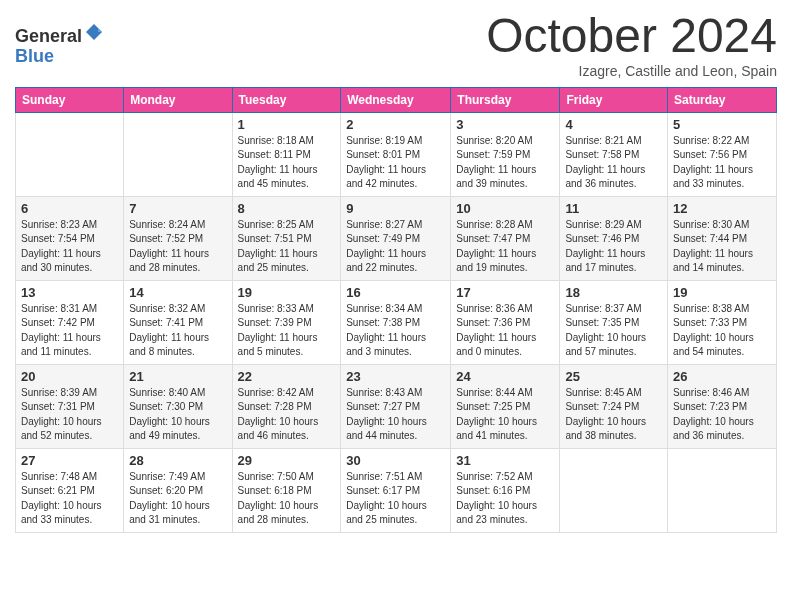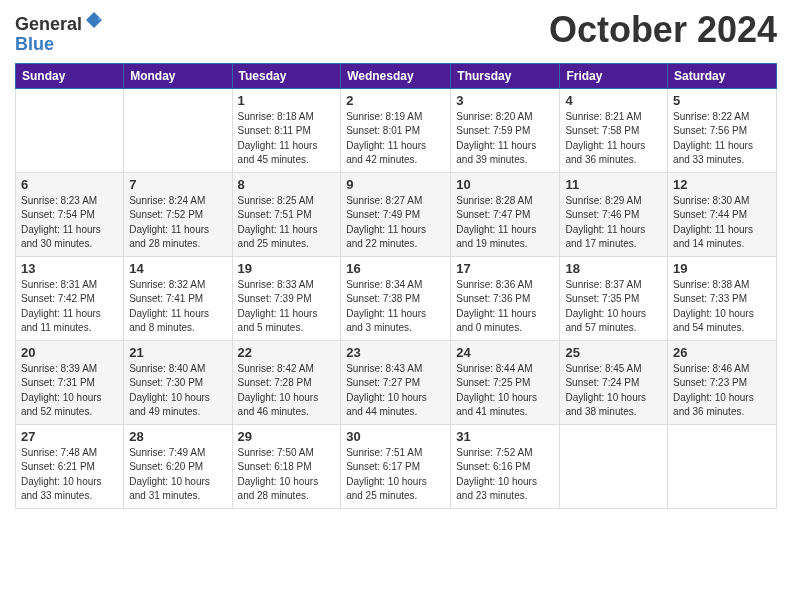--- a/index.html
+++ b/index.html
@@ -15,54 +15,54 @@
     }
     .header {
       display: flex;
       align-items: flex-start;
       justify-content: space-between;
       margin-bottom: 8px;
     }
     .logo {
       display: flex;
       align-items: center;
-      margin-top: 0;
+      margin-top: 12px;
     }
     .logo-text {
       font-size: 18px;
       font-weight: bold;
       line-height: 1.1;
     }
     .logo-general { color: #333; }
     .logo-blue { color: #3a7abf; text-align: center; }
     .logo-icon {
       width: 20px;
       height: 20px;
       margin-left: 2px;
     }
     .title-block {
       text-align: right;
     }
     .month-title {
-      font-size: 36px;
-      font-weight: bold;
+      font-size: 48px;
+      font-weight: normal;
       color: #333;
       line-height: 1.1;
     }
     .subtitle {
       font-size: 14px;
       color: #555;
     }
     .calendar {
       width: 100%;
       border-collapse: collapse;
       border: 1px solid #ccc;
     }
     .calendar th {
-      background-color: #4c1d95;
+      background-color: #ec4899;
       color: #fff;
       font-size: 12px;
       font-weight: bold;
       padding: 5px 6px;
       text-align: left;
       border: 1px solid #2a6aaf;
     }
     .calendar td {
       vertical-align: top;
       padding: 4px 5px;
@@ -107,20 +107,21 @@
               <polygon points="10,2 18,10 14,10 14,6" fill="#5aabdf"></polygon>
             </svg>
         </div>
         <div class="logo-text">
           <span class="logo-blue">Blue</span>
         </div>
       </div>
     </div>
     <div class="title-block">
       <div class="month-title">October 2024</div>
+      <div class="subtitle">Izagre, Castille and Leon, Spain</div>
     </div>
   </div>
 
   <table class="calendar">
     <thead>
       <tr id="weekday-header">
       <th>Sunday</th>
           <th>Monday</th>
           <th>Tuesday</th>
           <th>Wednesday</th>

